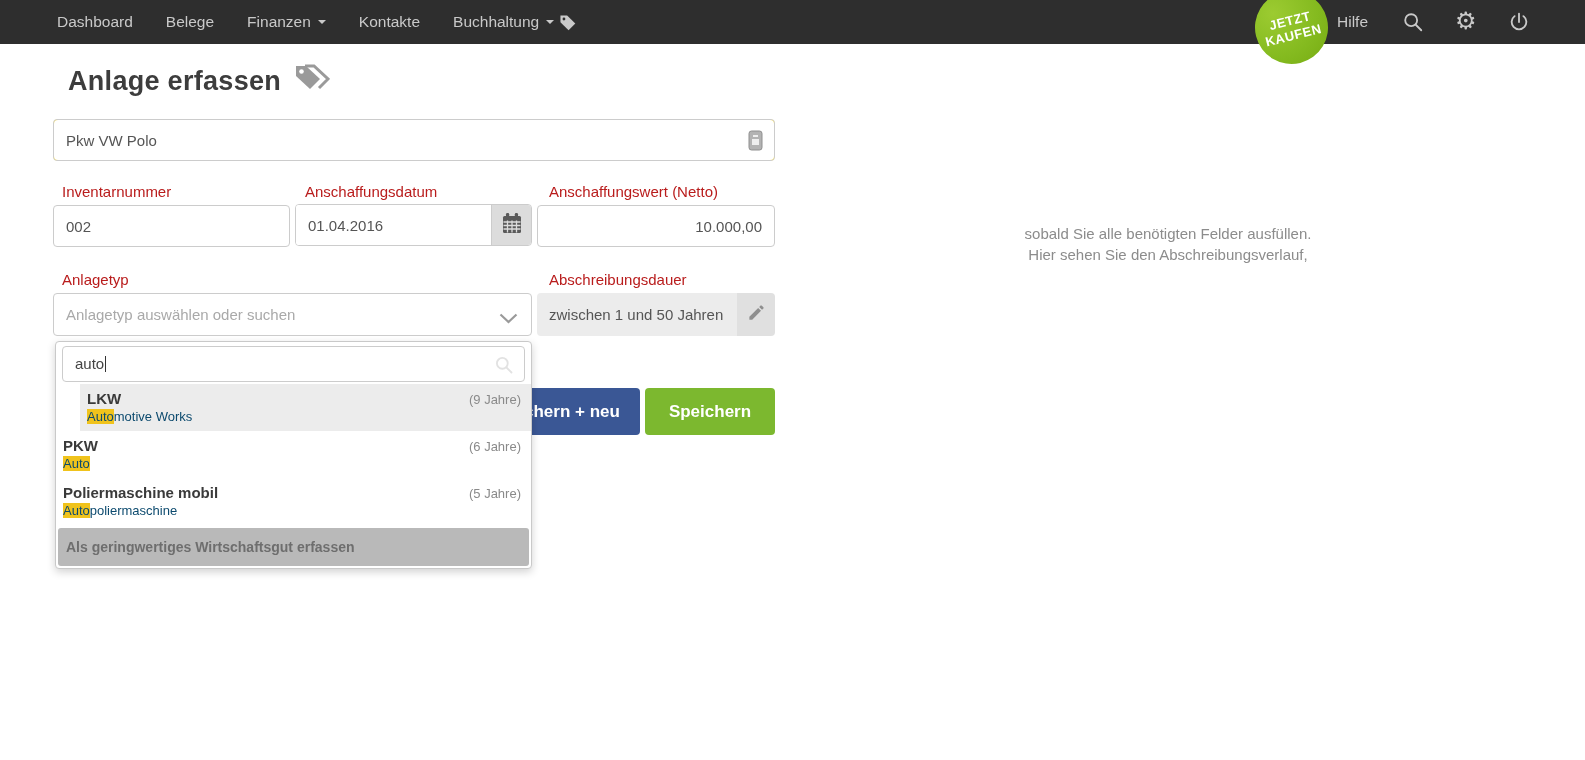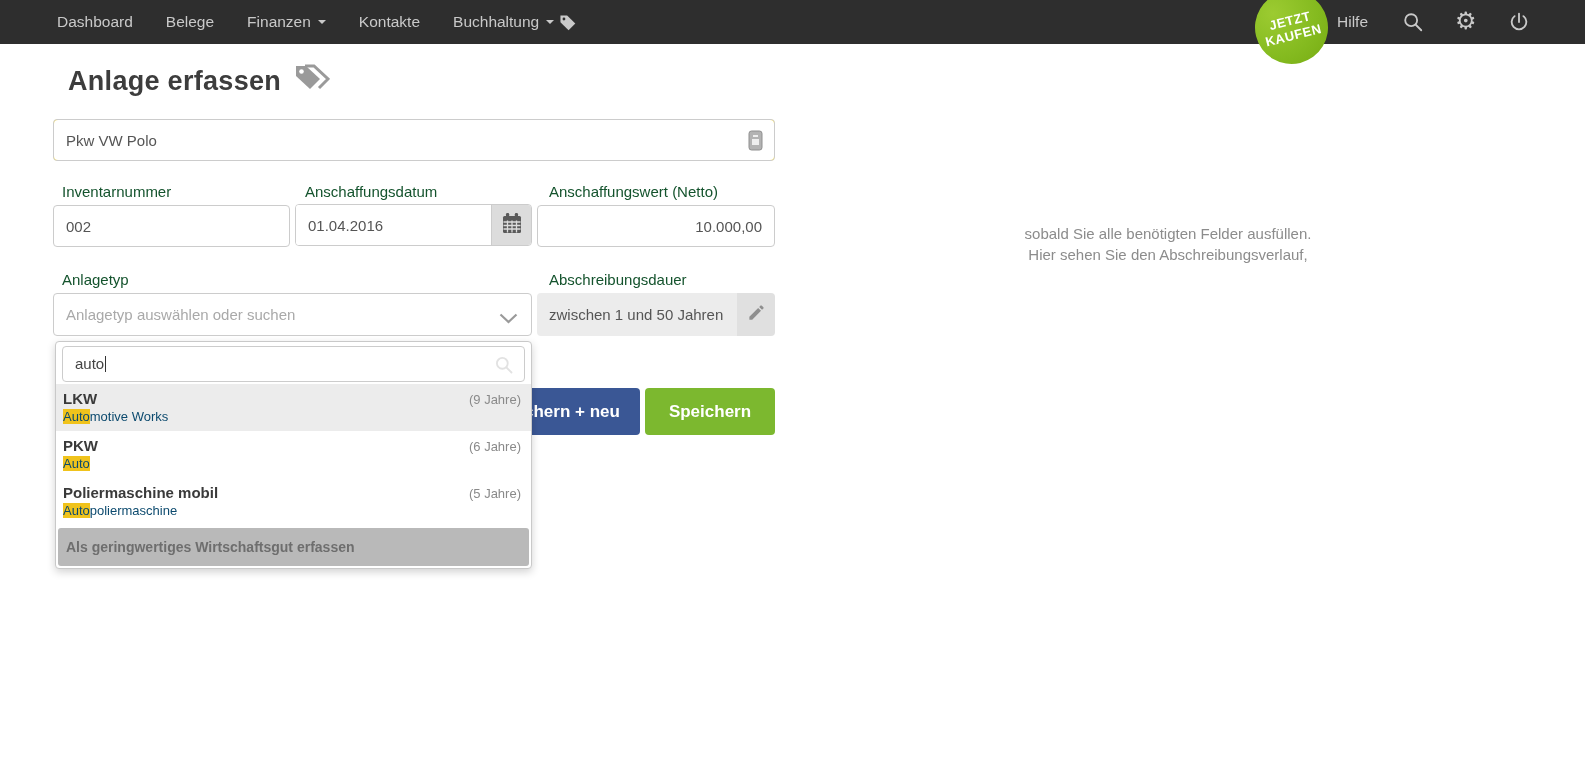--- a/index.html
+++ b/index.html
@@ -21,21 +21,21 @@
   .buy-badge { position:absolute; left:1255px; top:-9px; width:73px; height:73px; border-radius:50%;
     background:radial-gradient(circle at 30% 25%, #9ccb31, #84ba1f 60%, #76ab12); z-index:60; cursor:pointer;
     display:flex; flex-direction:column; align-items:center; justify-content:center; transform:rotate(-14deg); }
   .buy-badge span { color:#fff; font-size:13px; font-weight:bold; letter-spacing:.5px; line-height:15px; }
 
   
   .page-title { position:absolute; left:68px; top:64px; display:flex; align-items:center; gap:12px; }
   .page-title h1 { font-size:27px; font-weight:bold; color:#3d3d3d; letter-spacing:.3px; }
 
   
-  .field-label { position:absolute; font-size:15px; color:#14532d; }
+  .field-label { position:absolute; font-size:15px; color:#b91c1c; }
   input.txt, .txt { font-family:"Liberation Sans", sans-serif; }
 
   .name-wrap { position:absolute; left:53px; top:119px; width:722px; height:42px; border:1px solid #ccc; border-radius:4px; background:#fde047; }
   .name-wrap input { width:100%; height:100%; border:none; outline:none; border-radius:4px; padding:0 36px 0 12px; font-size:15px; color:#555; }
   .name-addon { position:absolute; right:11px; top:10px; }
 
   .inv-input, .val-input { position:absolute; top:205px; height:42px; border:1px solid #ccc; border-radius:4px; outline:none; font-size:15px; color:#555; }
   .inv-input { left:53px; width:237px; padding:0 12px; }
   .val-input { left:537px; width:238px; padding:0 12px; text-align:right; }
 
@@ -56,21 +56,21 @@
   .btn-save-new { left:468px; width:172px; background:#3a5795; }
   .btn-save { left:645px; width:130px; background:#7cb82f; }
 
   
   .dropdown { position:absolute; left:55px; top:341px; width:477px; background:#fff; border:1px solid #c9c9c9; border-radius:4px; box-shadow:0 3px 9px rgba(0,0,0,.18); z-index:10; padding-bottom:2px; }
   .dd-search { position:relative; margin:4px 6px 2px 6px; height:36px; border:1px solid #ccc; border-radius:4px; background:#fff; }
   .dd-search-text { line-height:34px; padding-left:12px; font-size:15px; color:#444; }
   .dd-caret-bar { display:inline-block; width:1px; height:16px; background:#333; vertical-align:-3px; margin-left:1px; }
   .dd-search-icon { position:absolute; right:10px; top:8px; }
   .dd-item { padding:6px 10px 7px 7px; cursor:pointer; }
-  .dd-item.selected { background:#ececec; }
+  .dd-item.selected { background:#ececec;margin-left:24px; }
   .dd-item-top { display:flex; justify-content:space-between; align-items:baseline; }
   .dd-title { font-size:15px; font-weight:bold; color:#3a3a3a; }
   .dd-duration { font-size:13px; color:#8a8a8a; }
   .dd-sub { font-size:13px; color:#0c4a6e; margin-top:2px; }
   .hl { background:#f0c31c; }
   .dd-footer { margin:3px 2px 0 2px; background:#b9b9b9; border-radius:3px; padding:11px 8px; font-size:14px; font-weight:bold; color:#6e6e6e; cursor:pointer; }
 
   
   .hint { position:absolute; left:948px; top:223px; width:440px; text-align:center; font-size:15px; color:#8c8c8c; line-height:21px; }
 </style>

